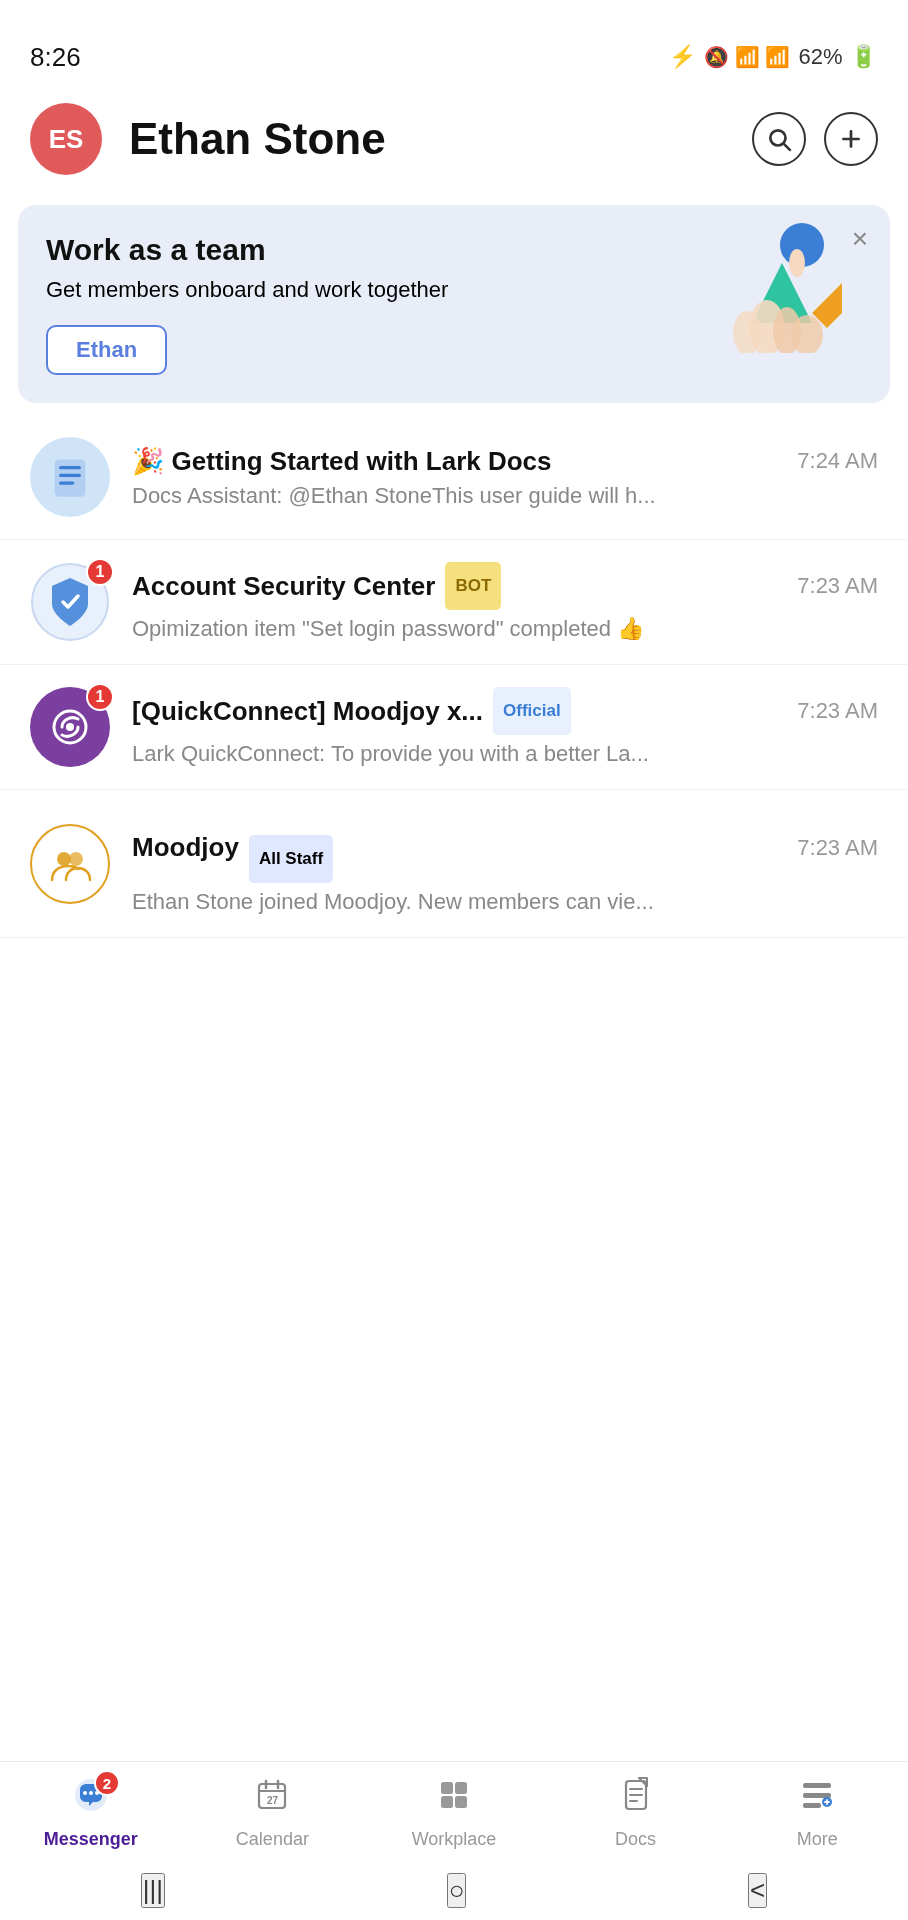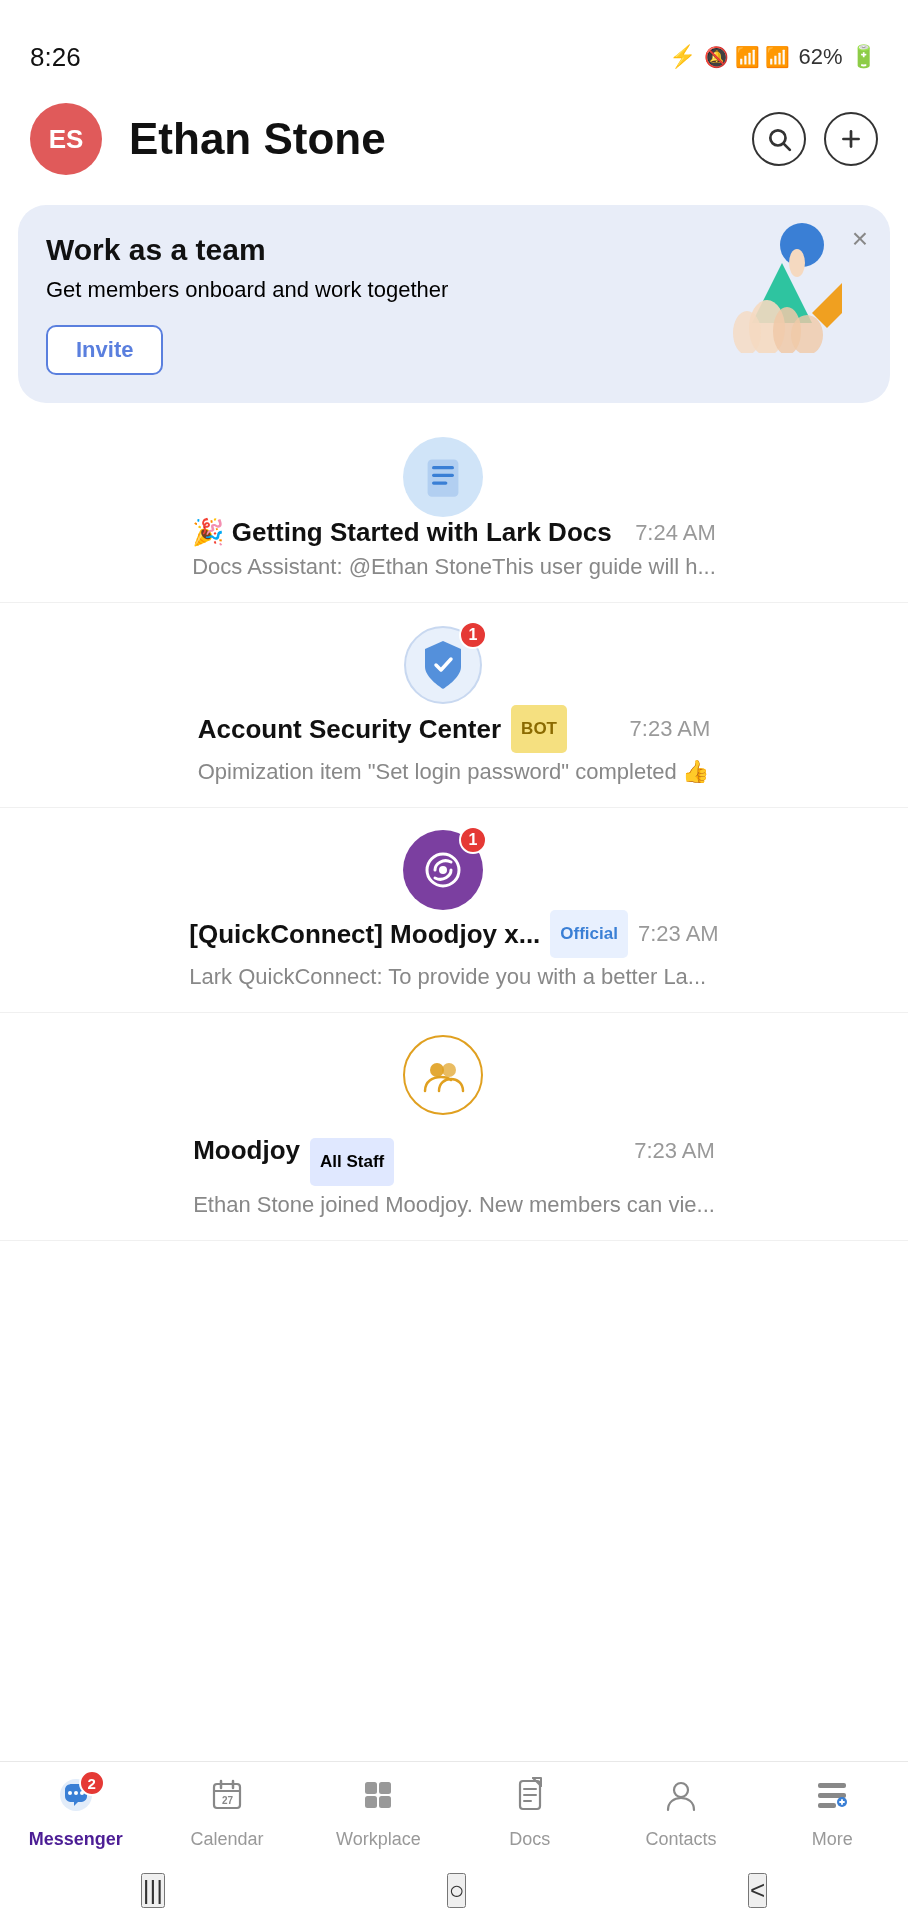--- a/index.html
+++ b/index.html
@@ -83,21 +83,21 @@
       background: transparent;
       cursor: pointer;
       font-size: 26px;
       color: #333;
     }
 
     
     .banner {
       margin: 12px 18px;
       background: #e8edf8;
-      border-radius: 28px;
+      border-radius: 18px;
       padding: 28px 28px 28px 28px;
       display: flex;
       align-items: flex-start;
       justify-content: space-between;
       position: relative;
       overflow: hidden;
       min-height: 160px;
     }
     .banner-content {
       flex: 1;
@@ -146,21 +146,20 @@
     .chat-list {
       padding: 0 0;
     }
     .chat-item {
       display: flex;
       align-items: center;
       padding: 22px 30px;
       border-bottom: 1px solid #f0f0f0;
       cursor: pointer;
       background: #fff;
-      flex-direction: column;
     }
     .chat-avatar {
       width: 80px;
       height: 80px;
       border-radius: 50%;
       flex-shrink: 0;
       display: flex;
       align-items: center;
       justify-content: center;
       font-size: 30px;
@@ -365,21 +364,21 @@
         <line x1="5" y1="12" x2="19" y2="12"></line>
       </svg>
     </button>
   </div>
 </div>
 
 <div class="banner">
   <div class="banner-content">
     <div class="banner-title">Work as a team</div>
     <div class="banner-subtitle">Get members onboard and work together</div>
-    <button class="banner-invite-btn">Invite</button>
+    <button class="banner-invite-btn">Ethan</button>
   </div>
   <div class="banner-illustration">
     
     <svg class="illus-svg" viewBox="0 0 180 130" xmlns="http://www.w3.org/2000/svg">
 
       <circle cx="120" cy="22" r="22" fill="#3a7fd5"></circle>
 
       <polygon points="70,100 100,40 130,100" fill="#2ec4a0"></polygon>
 
       <polygon points="130,90 160,60 160,90 145,105" fill="#f0a020"></polygon>
@@ -530,29 +529,20 @@
         <line x1="13" y1="13" x2="25" y2="13" stroke="#888" stroke-width="2" stroke-linecap="round"></line>
         <line x1="13" y1="19" x2="25" y2="19" stroke="#888" stroke-width="2" stroke-linecap="round"></line>
         <line x1="13" y1="25" x2="20" y2="25" stroke="#888" stroke-width="2" stroke-linecap="round"></line>
         <path d="M22 2 L30 2 L30 10" stroke="#888" stroke-width="2" fill="none" stroke-linecap="round" stroke-linejoin="round"></path>
         <line x1="22" y1="2" x2="30" y2="10" stroke="#888" stroke-width="2" stroke-linecap="round"></line>
       </svg>
     </div>
     <span class="nav-label">Docs</span>
   </div>
 
-  <div class="nav-item">
-    <div class="nav-icon">
-      <svg width="38" height="38" viewBox="0 0 38 38" fill="none">
-        <circle cx="19" cy="14" r="7" stroke="#888" stroke-width="2.2" fill="none"></circle>
-        <path d="M6 34 C6 26 12 22 19 22 C26 22 32 26 32 34" stroke="#888" stroke-width="2.2" fill="none" stroke-linecap="round"></path>
-      </svg>
-    </div>
-    <span class="nav-label">Contacts</span>
-  </div>
 
   <div class="nav-item">
     <div class="nav-icon">
       <svg width="38" height="38" viewBox="0 0 38 38" fill="none">
         <rect x="5" y="7" width="28" height="5" rx="2" fill="#888"></rect>
         <rect x="5" y="17" width="28" height="5" rx="2" fill="#888"></rect>
         <rect x="5" y="27" width="18" height="5" rx="2" fill="#888"></rect>
         <circle cx="29" cy="26" r="5" fill="#3a7fd5"></circle>
         <line x1="27" y1="26" x2="31" y2="26" stroke="#fff" stroke-width="1.8" stroke-linecap="round"></line>
         <line x1="29" y1="24" x2="29" y2="28" stroke="#fff" stroke-width="1.8" stroke-linecap="round"></line>

